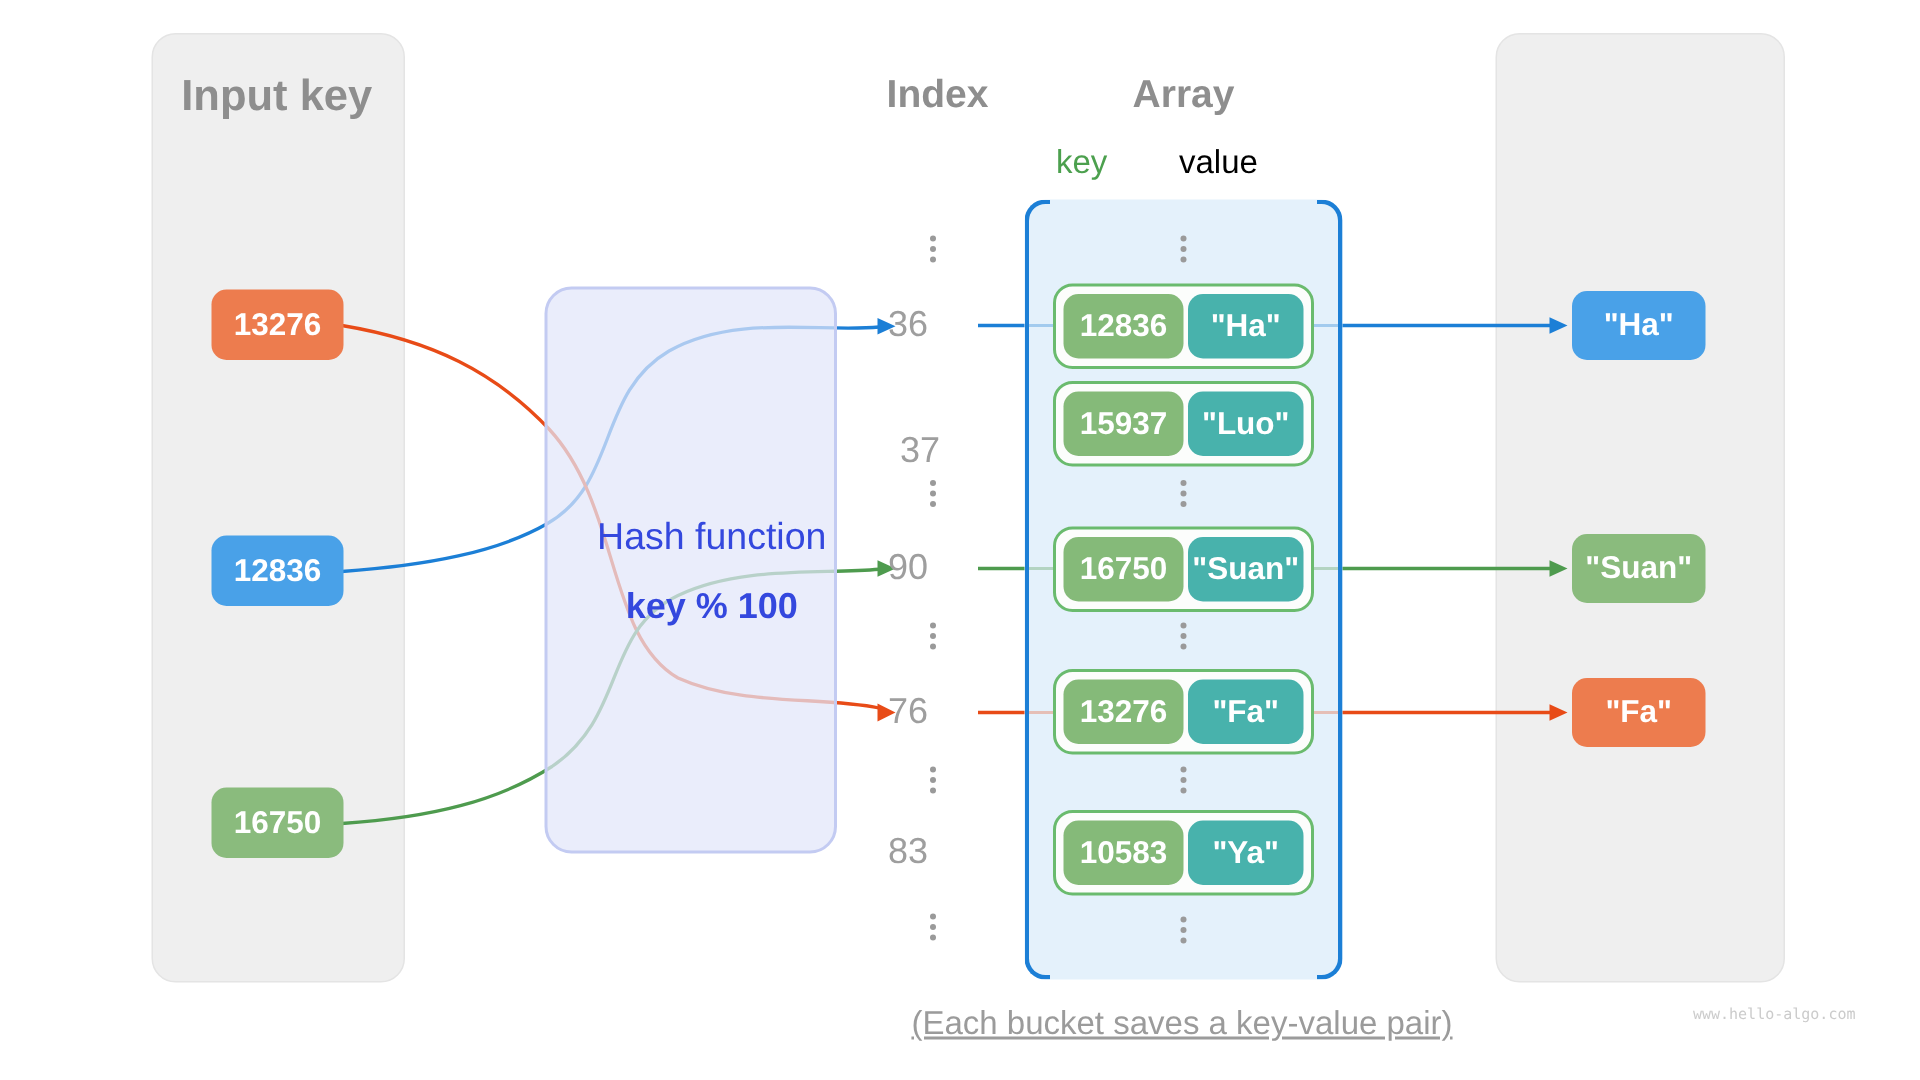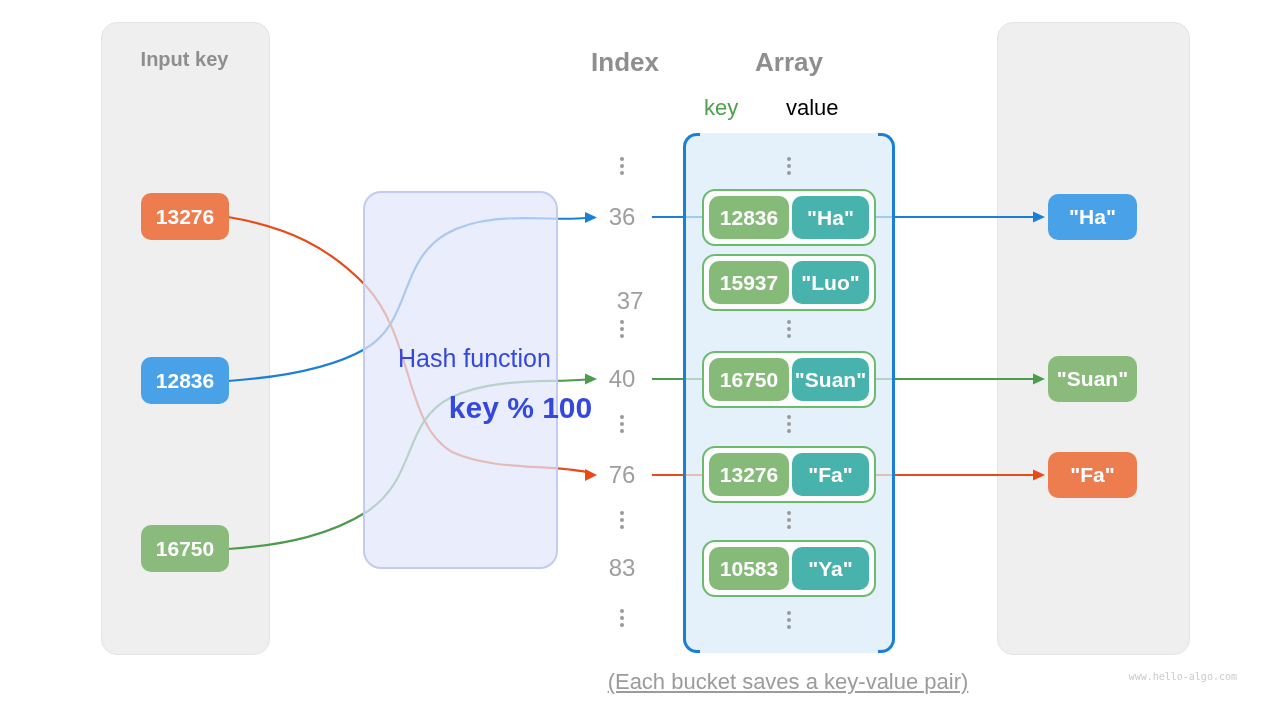--- a/index.html
+++ b/index.html
@@ -1,46 +1,46 @@
 <!DOCTYPE html>
 <html><head>
 <meta charset="utf-8">
 <style>
   html,body{margin:0;padding:0;background:#ffffff;}
   #stage{position:relative;width:1280px;height:720px;background:#ffffff;overflow:hidden;
          font-family:"Liberation Sans", sans-serif;}
   .abs{position:absolute;}
   .panel{background:#EFEFEF;border:1px solid #E4E4E4;border-radius:16px;}
-  .panel-title{font-size:20px;font-weight:700;color:#8E8E8E;text-align:center;}
+  .panel-title{font-size:29px;font-weight:700;color:#8E8E8E;text-align:center;}
   .colhead{font-size:26px;font-weight:700;color:#8E8E8E;text-align:center;}
   .subhead{font-size:22px;font-weight:400;text-align:left;}
   .keybox{width:88px;height:47px;border-radius:10px;color:#fff;font-size:21px;font-weight:700;
           display:flex;align-items:center;justify-content:center;}
   .bg-orange{background:#ED7C4E;}
   .bg-blue{background:#49A1E8;}
   .bg-green{background:#8ABB7D;}
-  .idxnum{width:60px;font-size:24px;line-height:28px;color:#9E9E9E;text-align:center;}
+  .idxnum{width:60px;font-size:24px;line-height:28px;color:#9E9E9E;}
   .dots{display:flex;flex-direction:column;align-items:center;gap:3px;width:4px;}
   .dots i{width:4px;height:4px;border-radius:50%;background:#9A9A9A;}
   .array-bg{background:#E4F1FB;border-radius:14px;}
   .bracket{width:17px;height:520px;box-sizing:border-box;}
   .bracket.left{border:3px solid #1C7FD6;border-right:none;border-radius:14px 0 0 14px;}
   .bracket.right{border:3px solid #1C7FD6;border-left:none;border-radius:0 14px 14px 0;}
   .bucket{width:174px;height:57px;box-sizing:border-box;background:#FCFDFC;border:2px solid #6ABB6E;
           border-radius:13px;display:flex;align-items:stretch;padding:5px;gap:3px;}
   .pill{border-radius:10px;color:#fff;font-size:21px;font-weight:700;
         display:flex;align-items:center;justify-content:center;}
   .pill.key{width:80px;background:#85BA79;}
   .pill.val{flex:1;background:#48B2AC;}
   .seg{height:2px;width:206px;}
   .hashbox{width:195px;height:378px;box-sizing:border-box;background:rgba(226,230,249,0.72);
            border:2px solid #C3CBF2;border-radius:18px;}
   .hashline{width:223px;text-align:center;color:#3448DE;}
   .hashline.l1{font-size:25px;font-weight:400;}
-  .hashline.l2{font-size:30px;font-weight:700;letter-spacing:0px;padding-left:46px;}
+  .hashline.l2{font-size:24px;font-weight:700;letter-spacing:0px;}
   .caption{width:600px;text-align:center;font-size:22px;color:#9B9B9B;}
   .watermark{width:200px;text-align:right;font-size:10px;color:#CBCBCB;
              font-family:"DejaVu Sans Mono", monospace;}
 </style>
 </head>
 <body>
 
 <div id="stage">
 
   <div class="abs panel" style="left:101px;top:22px;width:167px;height:631px;"></div>
@@ -128,21 +128,21 @@
       <i></i>
       <i></i>
     </div>
   <div class="abs idxnum" style="left:592px;top:203px;">36</div>
   <div class="abs idxnum" style="left:600px;top:269px;margin-top:18px;">37</div>
   <div class="abs dots" style="left:620px;top:320px;">
       <i></i>
       <i></i>
       <i></i>
     </div>
-  <div class="abs idxnum" style="left:592px;top:365px;">40</div>
+  <div class="abs idxnum" style="left:592px;top:365px;">90</div>
   <div class="abs dots" style="left:620px;top:415px;">
       <i></i>
       <i></i>
       <i></i>
     </div>
   <div class="abs idxnum" style="left:592px;top:461px;">76</div>
   <div class="abs dots" style="left:620px;top:511px;">
       <i></i>
       <i></i>
       <i></i>

